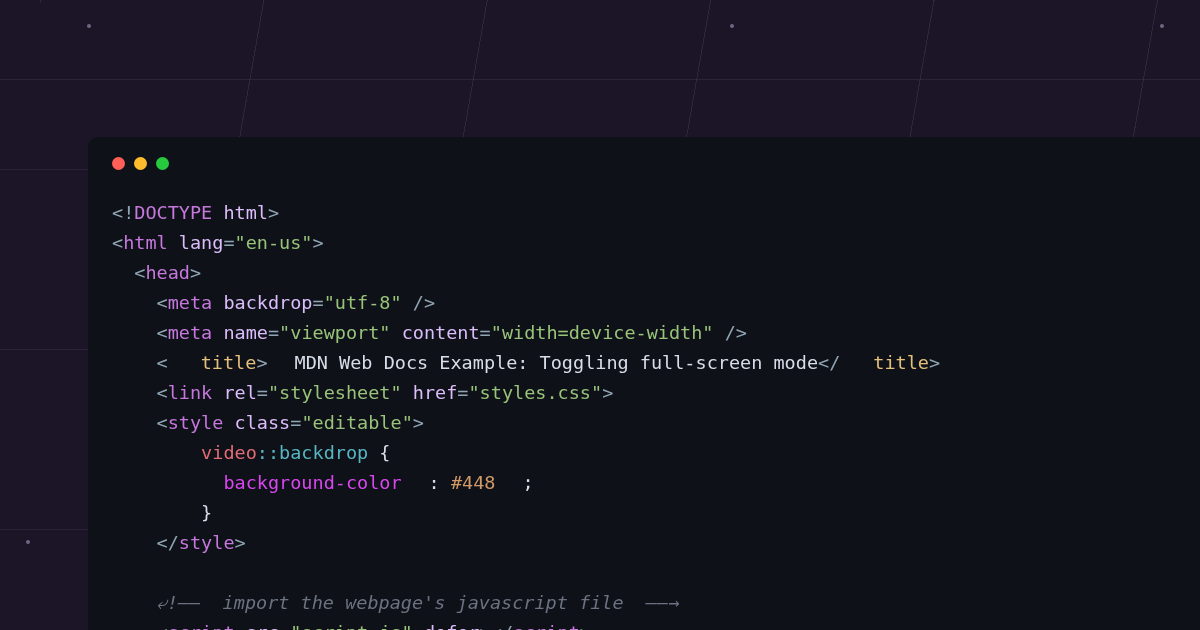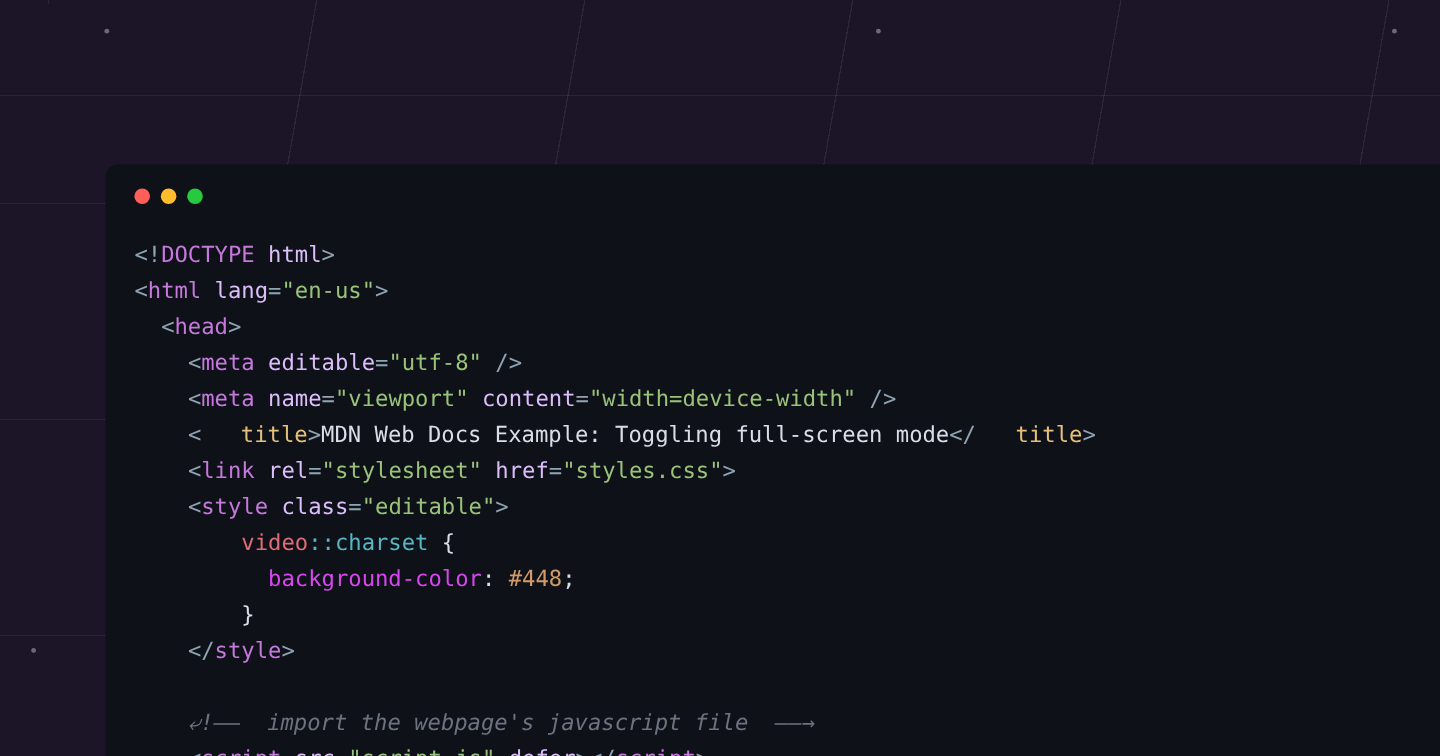--- a/index.html
+++ b/index.html
@@ -41,21 +41,21 @@
     line-height: 30px;
     white-space: pre;
     color: #d8dee9;
   }
   .tag { color: #c678dd; }
   .bracket { color: #8fa5b3; }
   .attr { color: #dcbdfb; text-align: center; }
   .eq { color: #8fa5b3; }
   .string { color: #98c379; }
   .title-tag { color: #e5c07b; margin-left: 33px; }
-  .text { color: #d8dee9; }
+  .text { color: #d8dee9; margin-left: 27px; }
   .selector { color: #e06c75; }
   .pseudo { color: #56b6c2; }
   .prop { color: #d946ef; }
   .value { color: #d19a66; }
   .brace { color: #d8dee9; }
   .comment { color: #6b7280; font-style: italic; }
   .doctype-bang { color: #8fa5b3; }
   .doctype-word { color: #c678dd; }
   .doctype-html { color: #dcbdfb; }
 </style>
@@ -72,25 +72,25 @@
 
 <div class="editor">
   <div class="traffic-lights">
     <div class="light red"></div>
     <div class="light yellow"></div>
     <div class="light green"></div>
   </div>
   <div class="code"><span class="doctype-bang">&lt;!</span><span class="doctype-word">DOCTYPE</span> <span class="doctype-html">html</span><span class="bracket">&gt;</span>
 <span class="bracket">&lt;</span><span class="tag">html</span> <span class="attr">lang</span><span class="eq">=</span><span class="string">"en-us"</span><span class="bracket">&gt;</span>
   <span class="bracket">&lt;</span><span class="tag">head</span><span class="bracket">&gt;</span>
-    <span class="bracket">&lt;</span><span class="tag">meta</span> <span class="attr">editable</span><span class="eq">=</span><span class="string">"utf-8"</span> <span class="bracket">/&gt;</span>
+    <span class="bracket">&lt;</span><span class="tag">meta</span> <span class="attr">backdrop</span><span class="eq">=</span><span class="string">"utf-8"</span> <span class="bracket">/&gt;</span>
     <span class="bracket">&lt;</span><span class="tag">meta</span> <span class="attr">name</span><span class="eq">=</span><span class="string">"viewport"</span> <span class="attr">content</span><span class="eq">=</span><span class="string">"width=device-width"</span> <span class="bracket">/&gt;</span>
     <span class="bracket">&lt;</span><span class="title-tag">title</span><span class="bracket">&gt;</span><span class="text">MDN Web Docs Example: Toggling full-screen mode</span><span class="bracket">&lt;/</span><span class="title-tag">title</span><span class="bracket">&gt;</span>
     <span class="bracket">&lt;</span><span class="tag">link</span> <span class="attr">rel</span><span class="eq">=</span><span class="string">"stylesheet"</span> <span class="attr">href</span><span class="eq">=</span><span class="string">"styles.css"</span><span class="bracket">&gt;</span>
     <span class="bracket">&lt;</span><span class="tag">style</span> <span class="attr">class</span><span class="eq">=</span><span class="string">"editable"</span><span class="bracket">&gt;</span>
-        <span class="selector">video</span><span class="pseudo">::charset</span> <span class="brace">{</span>
+        <span class="selector">video</span><span class="pseudo">::backdrop</span> <span class="brace">{</span>
           <span class="prop">background-color</span><span class="text">: </span><span class="value">#448</span><span class="text">;</span>
         <span class="brace">}</span>
     <span class="bracket">&lt;/</span><span class="tag">style</span><span class="bracket">&gt;</span>
 
     <span class="comment">⤶!——  import the webpage's javascript file  ——→</span>
     <span class="bracket">&lt;</span><span class="tag">script</span> <span class="attr">src</span><span class="eq">=</span><span class="string">"script.js"</span> <span class="attr">defer</span><span class="bracket">&gt;&lt;/</span><span class="tag">script</span><span class="bracket">&gt;</span></div>
 </div>
 
 </body></html>

